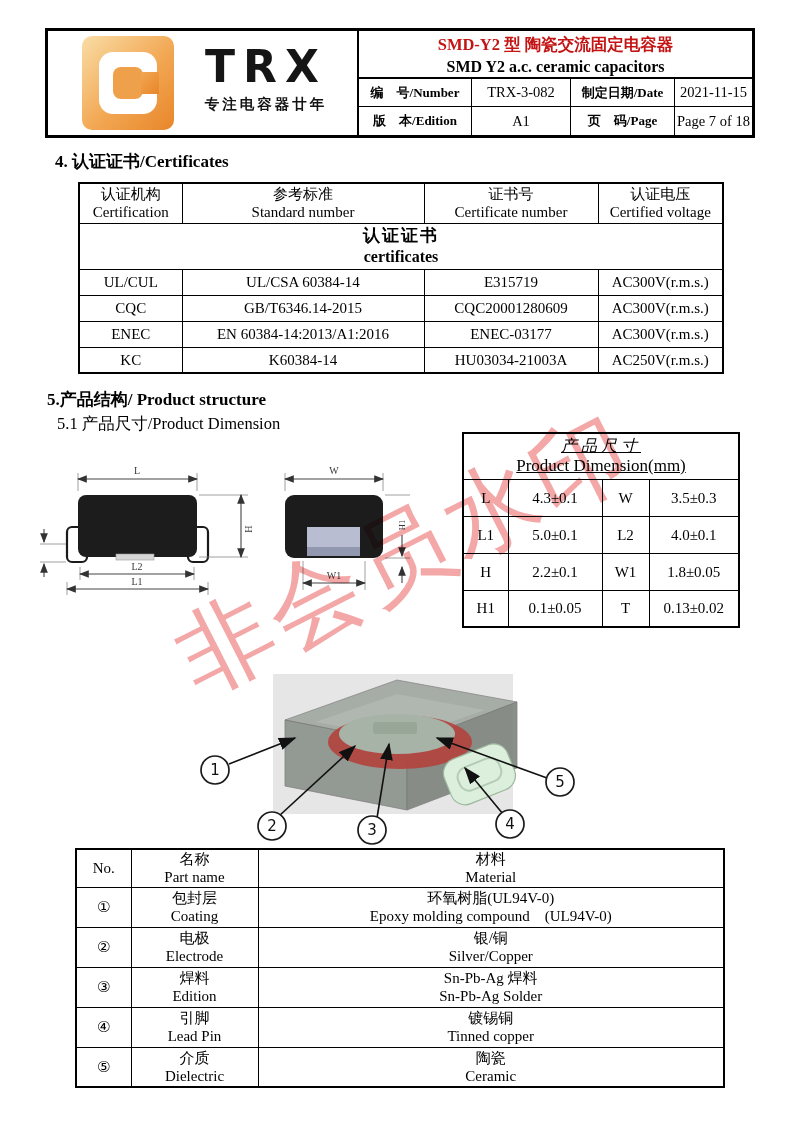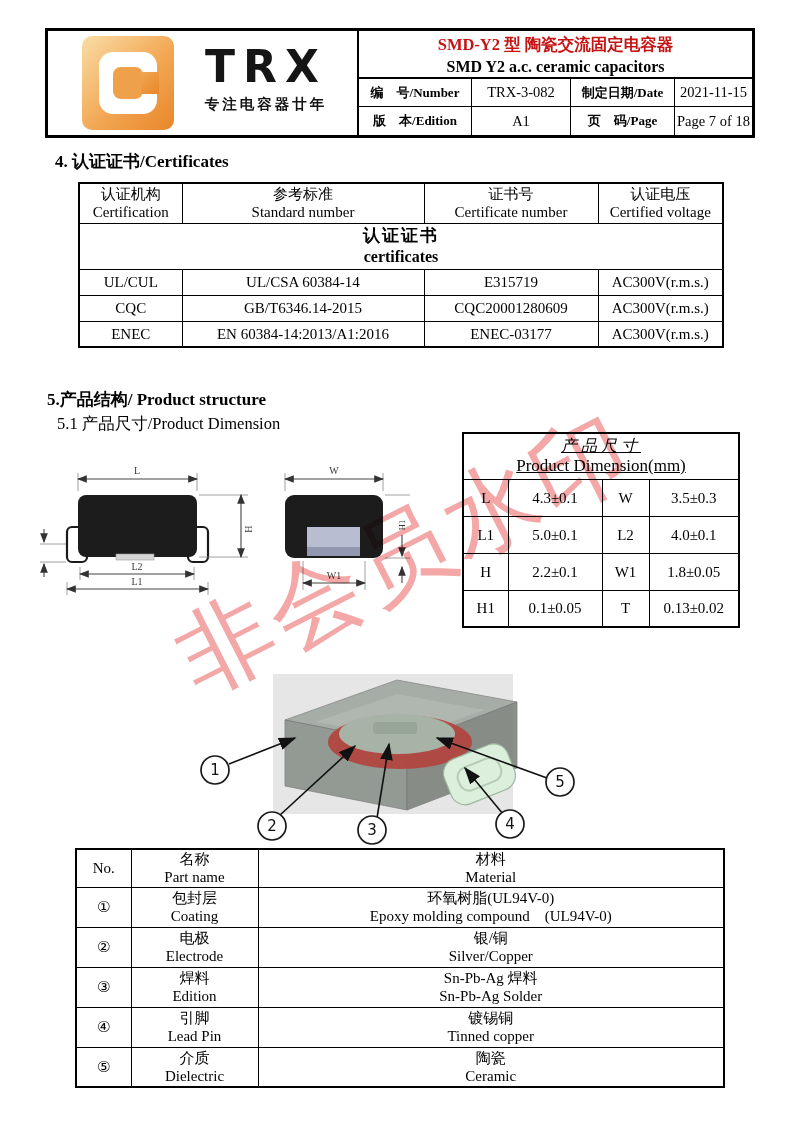--- a/index.html
+++ b/index.html
@@ -132,20 +132,26 @@
           <td>GB/T6346.14-2015</td>
           <td>CQC20001280609</td>
           <td>AC300V(r.m.s.)</td>
     </tr>
     <tr style="height:26px">
       <td>ENEC</td>
           <td>EN 60384-14:2013/A1:2016</td>
           <td>ENEC-03177</td>
           <td>AC300V(r.m.s.)</td>
     </tr>
+    <tr style="height:26px">
+      <td>KC</td>
+          <td>K60384-14</td>
+          <td>HU03034-21003A</td>
+          <td>AC250V(r.m.s.)</td>
+    </tr>
   </tbody>
     </table>
 
   <div class="h-sec" style="left:47px; top:388px;">5.产品结构/ Product structure</div>
   <div class="h-sub" style="left:57px; top:413px;">5.1 产品尺寸/Product Dimension</div>
 
   <svg class="svg-abs" style="left:36px; top:443px;" width="420" height="160" viewBox="0 0 420 160">
     <defs>
       <marker id="ah" markerWidth="9" markerHeight="7" refX="8" refY="3.5" orient="auto-start-reverse">
         <path d="M0,0 L9,3.5 L0,7 Z" fill="#333"></path>

